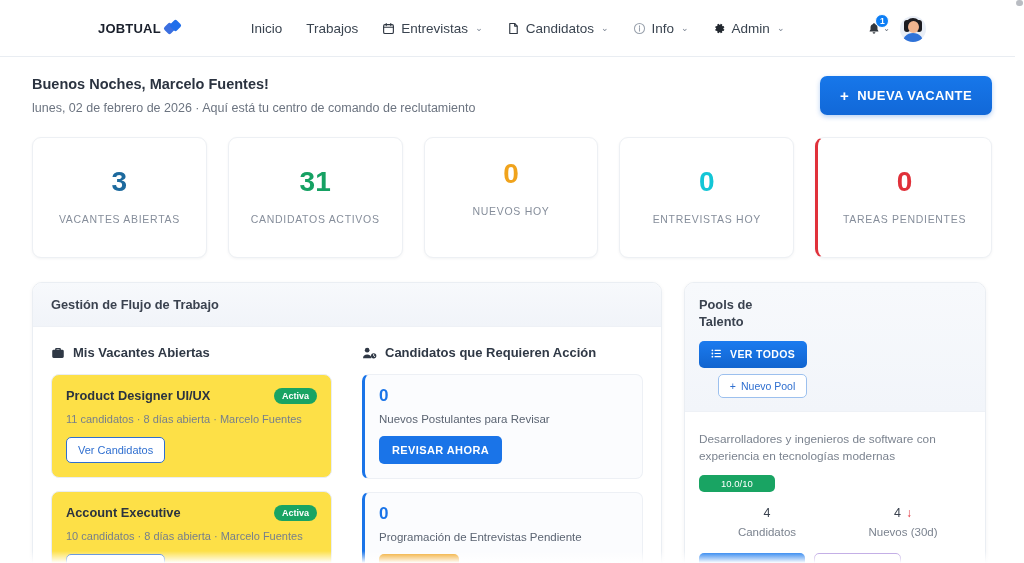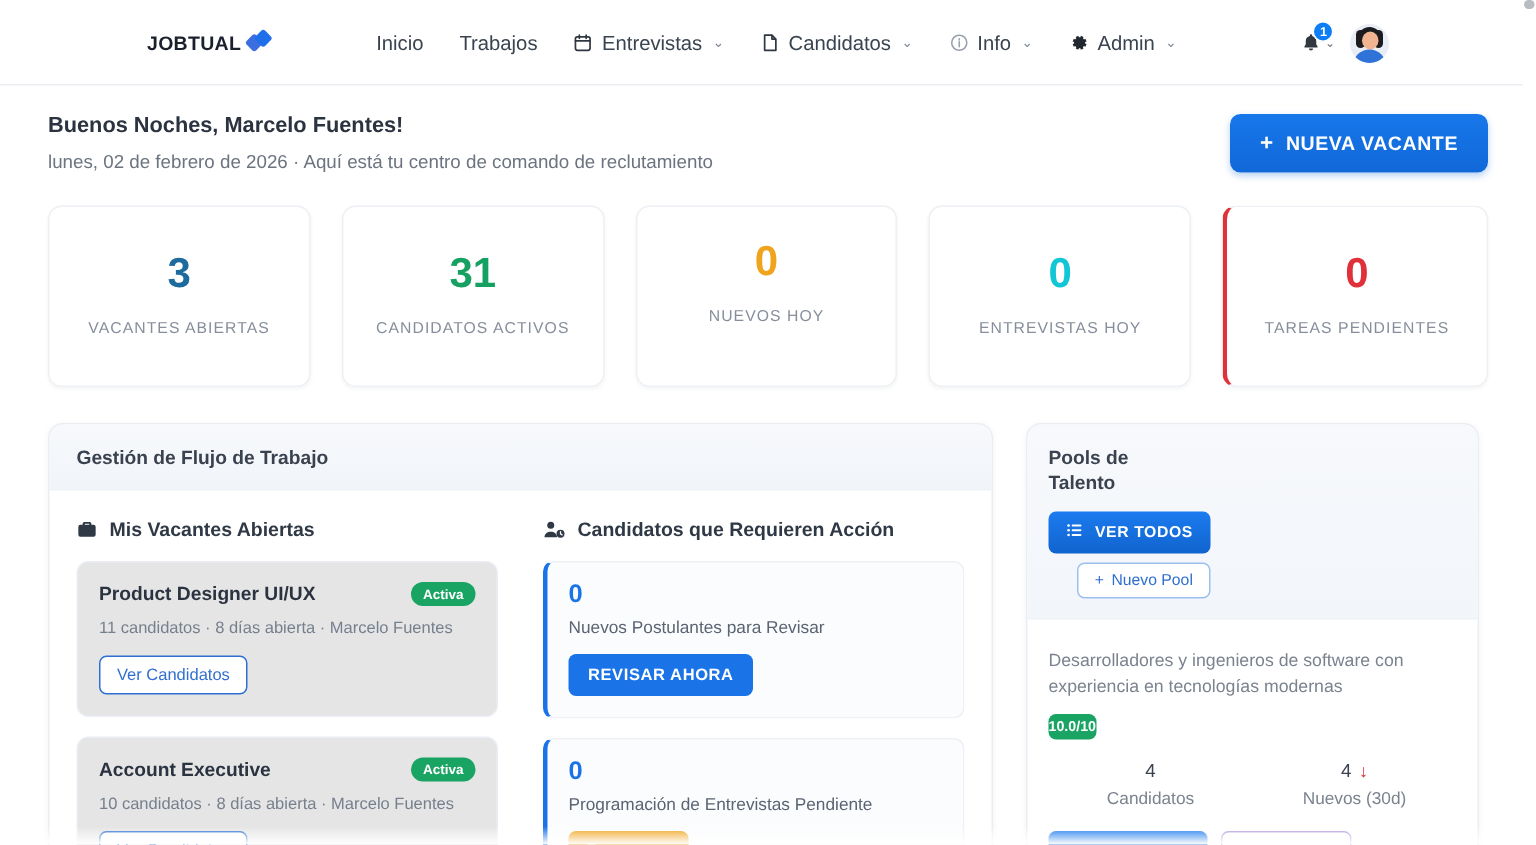--- a/index.html
+++ b/index.html
@@ -119,21 +119,21 @@
   .cols { display: flex; padding: 18px 18px 0 18px; gap: 30px; }
   .col { flex: 1; min-width: 0; }
   .col-title {
     display: flex; align-items: center; gap: 8px;
     font-size: 13px; font-weight: bold; color: #2f3845; margin-bottom: 14px;
   }
   .col-title svg { display: block; }
 
   .vac-card {
     border: 1px solid #e9edf3; border-radius: 8px; padding: 13px 14px 14px 14px;
-    margin-bottom: 13px; background: #e5e5e5;
+    margin-bottom: 13px; background: #fde047;
   }
   .vac-top { display: flex; align-items: flex-start; justify-content: space-between; gap: 8px; }
   .vac-title { font-size: 12.8px; font-weight: bold; color: #2b3340; }
   .pill-active {
     background: #19a463; color: #fff; font-size: 9px; font-weight: bold;
     padding: 3px 8px; border-radius: 9px; white-space: nowrap;
   }
   .vac-meta { font-size: 11px; color: #767f8c; margin-top: 9px; }
   .btn-outline-blue {
     margin-top: 12px; background: #fff; border: 1px solid #2f6fd0;
@@ -176,22 +176,22 @@
   .btn-new-pool {
     background: #fff; border: 1px solid #9cc0ee; color: #2f6fd0;
     font-size: 10.5px; border-radius: 5px; padding: 5px 11px; cursor: pointer;
     display: flex; align-items: center; gap: 5px;
   }
   .pool-body { padding: 14px 14px 0 14px; }
   .pool-name { font-size: 12.5px; color: #2b3340; font-weight: normal; }
   .pool-desc { font-size: 11.8px; color: #7b838f; margin-top: 5px; line-height: 1.45; }
   .score-badge {
     display: inline-block; margin-top: 10px;
-    background: #19a463; color: #fff; font-size: 9.5px; font-weight: bold;
-    padding: 3px 0; border-radius: 5px;
+    background: #19a463; color: #fff; font-size: 9.5px; font-weight: normal;
+    padding: 3px 22px; border-radius: 5px;
   }
   .pool-stats { display: flex; margin-top: 14px; }
   .pool-stat { flex: 1; text-align: center; }
   .pool-stat-val {
     font-size: 12.5px; color: #3a424f;
     display: flex; align-items: center; justify-content: center; gap: 5px;
   }
   .arrow-down { color: #e0313a; font-size: 12px; font-weight: bold; }
   .pool-stat-lbl { font-size: 11.5px; color: #7b838f; margin-top: 6px; }
   .pool-btns { display: flex; gap: 9px; margin-top: 15px; }

